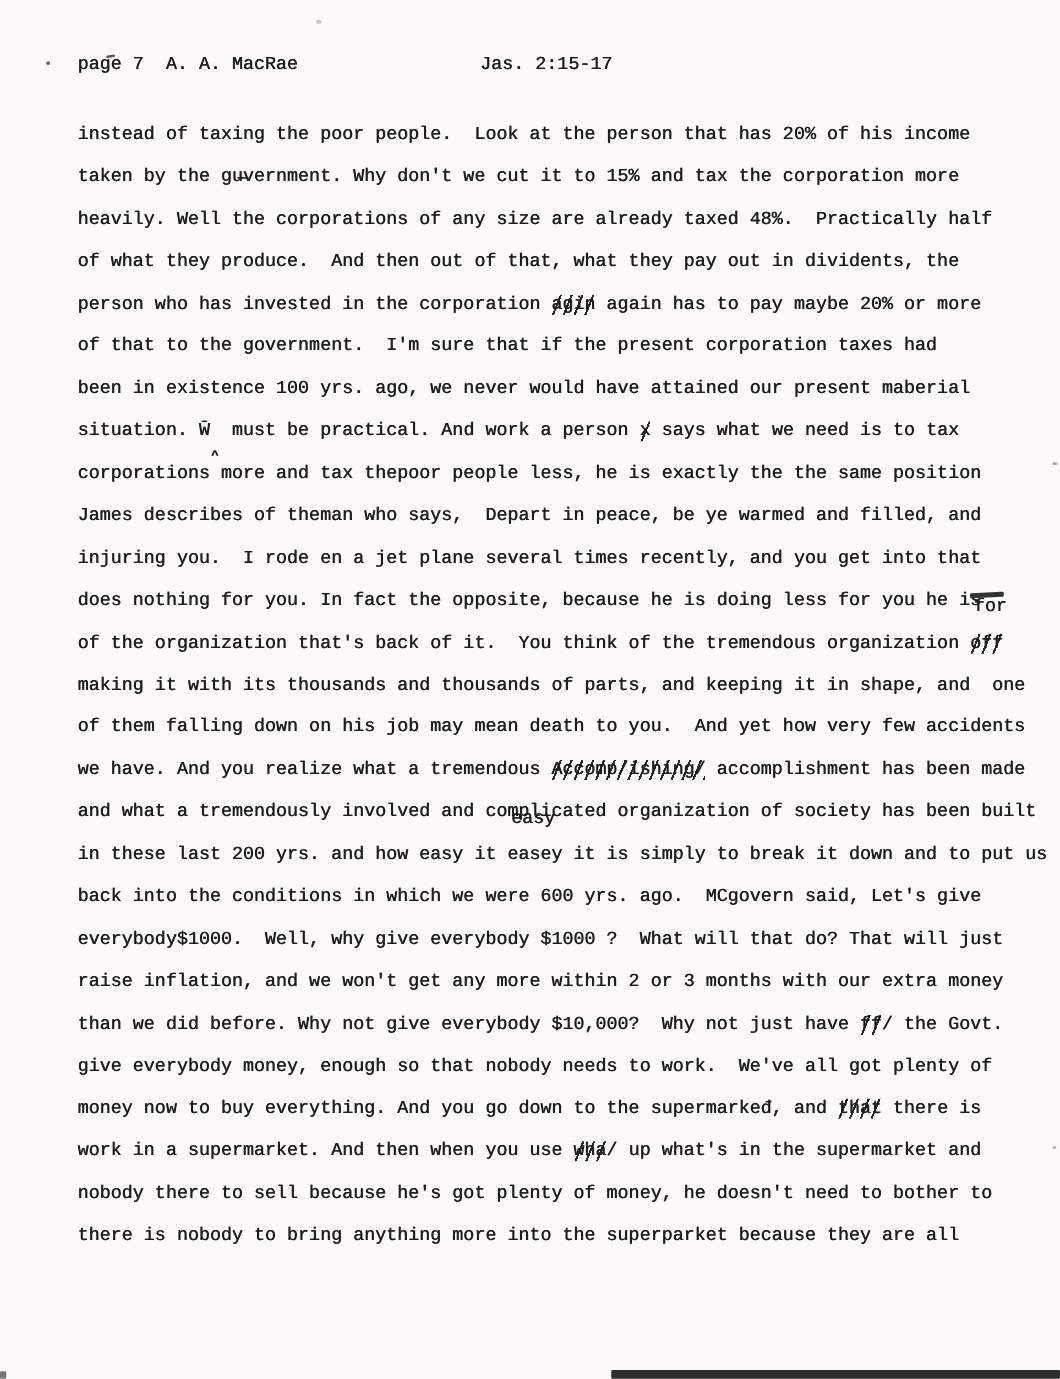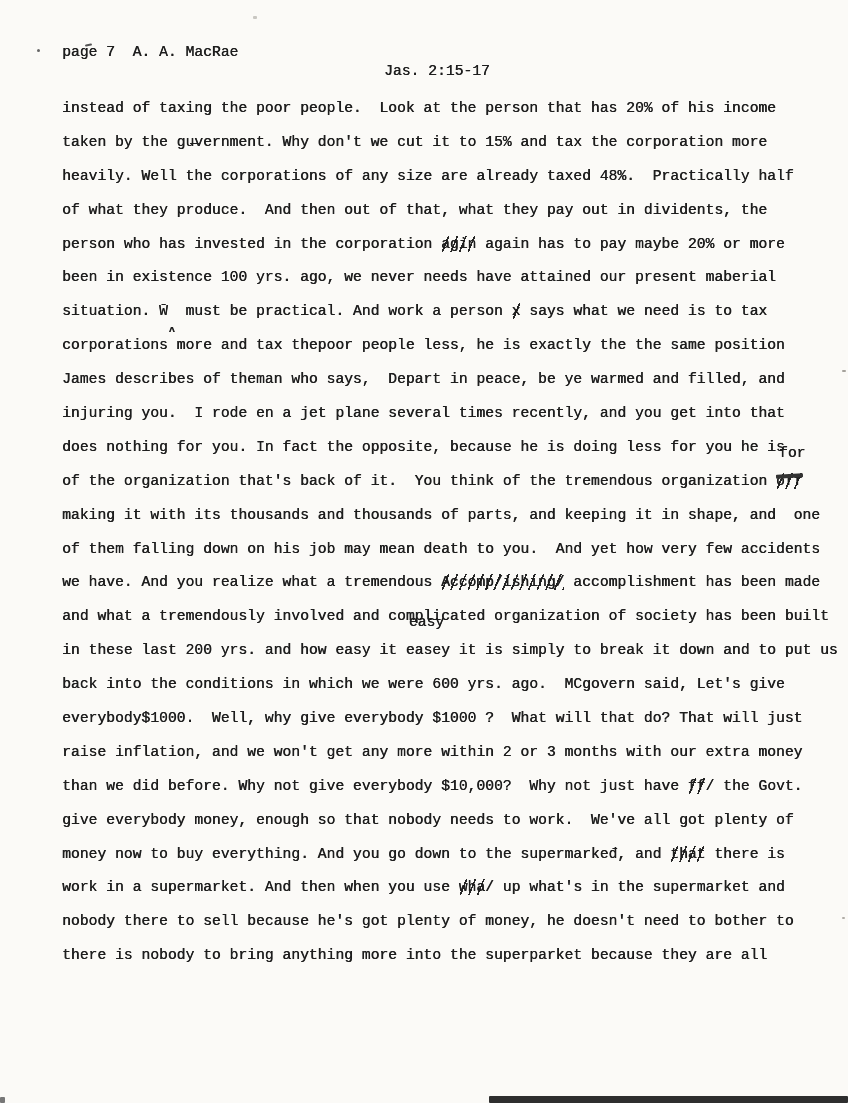--- a/index.html
+++ b/index.html
@@ -8,21 +8,21 @@
     position:absolute;left:0;top:0;width:848px;height:1103px;
     background:#fbfaf7;
     font-family:"Liberation Mono","DejaVu Sans Mono",monospace;
     color:#1e1e1e;
   }
   .header{
     position:absolute;left:62px;top:44px;width:700px;height:20px;
     font-size:14.7px;white-space:pre;text-shadow:0.4px 0 0 currentColor;
   }
   .hleft{position:absolute;left:0;top:0;}
-  .hright{position:absolute;left:322px;top:0;margin-top:19px;}
+  .hright{position:absolute;left:322px;top:0;}
   .docbody{
     position:absolute;left:62px;top:92px;width:760px;
     font-size:14.7px;text-shadow:0.4px 0 0 currentColor;
   }
   .line{white-space:pre;height:33.9px;line-height:33.9px;}
   
   .x{
     background-image:repeating-linear-gradient(112deg,
       transparent 0 6.4px, #262626 6.4px 8px);
   }
@@ -41,21 +41,22 @@
   <div class="header">
     <span class="hleft">page 7  A. A. MacRae</span>
     <span class="hright">Jas. 2:15-17</span>
   </div>
   <div class="docbody" id="doc-body">
       <div class="line"><span class="">instead of taxing the poor people.  Look at the person that has 20% of his income</span></div>
       <div class="line"><span class="">taken by the gu̶vernment. Why don't we cut it to 15% and tax the corporation more</span></div>
       <div class="line"><span class="">heavily. Well the corporations of any size are already taxed 48%.  Practically half</span></div>
       <div class="line"><span class="">of what they produce.  And then out of that, what they pay out in dividents, the</span></div>
       <div class="line"><span class="">person who has invested in the corporation </span><span class="x">agin</span><span class=""> again has to pay maybe 20% or more</span></div>
-      <div class="line"><span class="">been in existence 100 yrs. ago, we never needs have attained our present maberial</span></div>
+      <div class="line"><span class="">of that to the government.  I'm sure that if the present corporation taxes had</span></div>
+      <div class="line"><span class="">been in existence 100 yrs. ago, we never would have attained our present maberial</span></div>
       <div class="line"><span class="">situation. W̄</span><span class="sub"><i>^</i></span><span class="">  must be practical. And work a person </span><span class="x">x</span><span class=""> says what we need is to tax</span></div>
       <div class="line"><span class="">corporations more and tax thepoor people less, he is exactly the the same position</span></div>
       <div class="line"><span class="">James describes of theman who says,  Depart in peace, be ye warmed and filled, and</span></div>
       <div class="line"><span class="">injuring you.  I rode en a jet plane several times recently, and you get into that</span></div>
       <div class="line"><span class="">does nothing for you. In fact the opposite, because he is doing less for you he is</span></div>
       <div class="line"><span class="">of the organization that's back of it.  You think of the tremendous organization </span><span class="sup"><i>for</i></span><span class="x">off</span></div>
       <div class="line"><span class="">making it with its thousands and thousands of parts, and keeping it in shape, and  one</span></div>
       <div class="line"><span class="">of them falling down on his job may mean death to you.  And yet how very few accidents</span></div>
       <div class="line"><span class="">we have. And you realize what a tremendous </span><span class="x">Accomp/ishing/</span><span class=""> accomplishment has been made</span></div>
       <div class="line"><span class="">and what a tremendously involved and complicated organization of society has been built</span></div>

